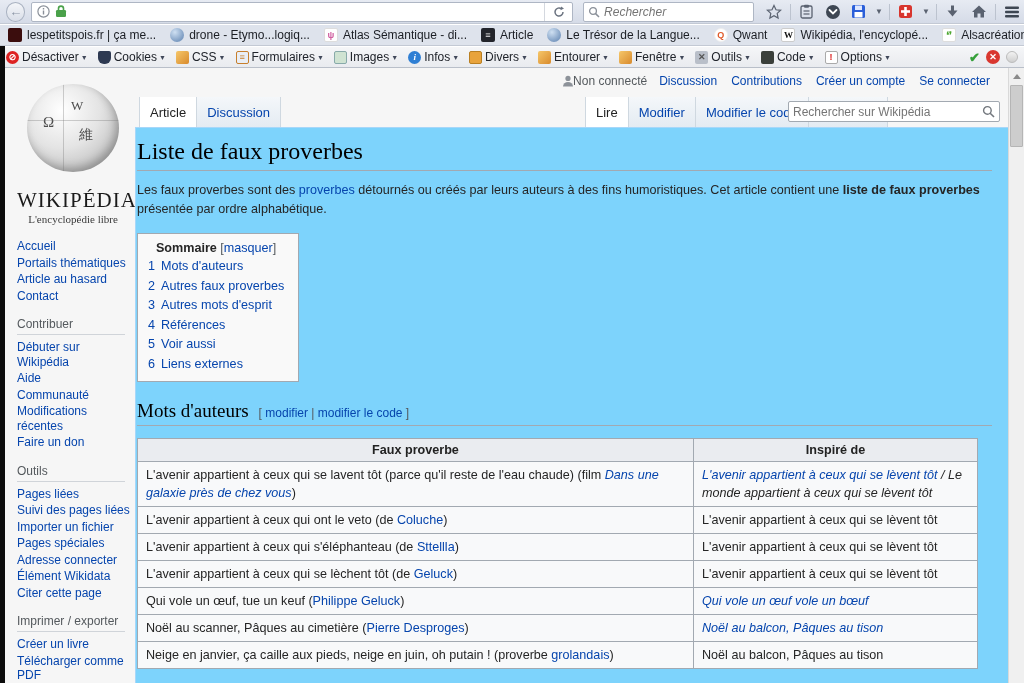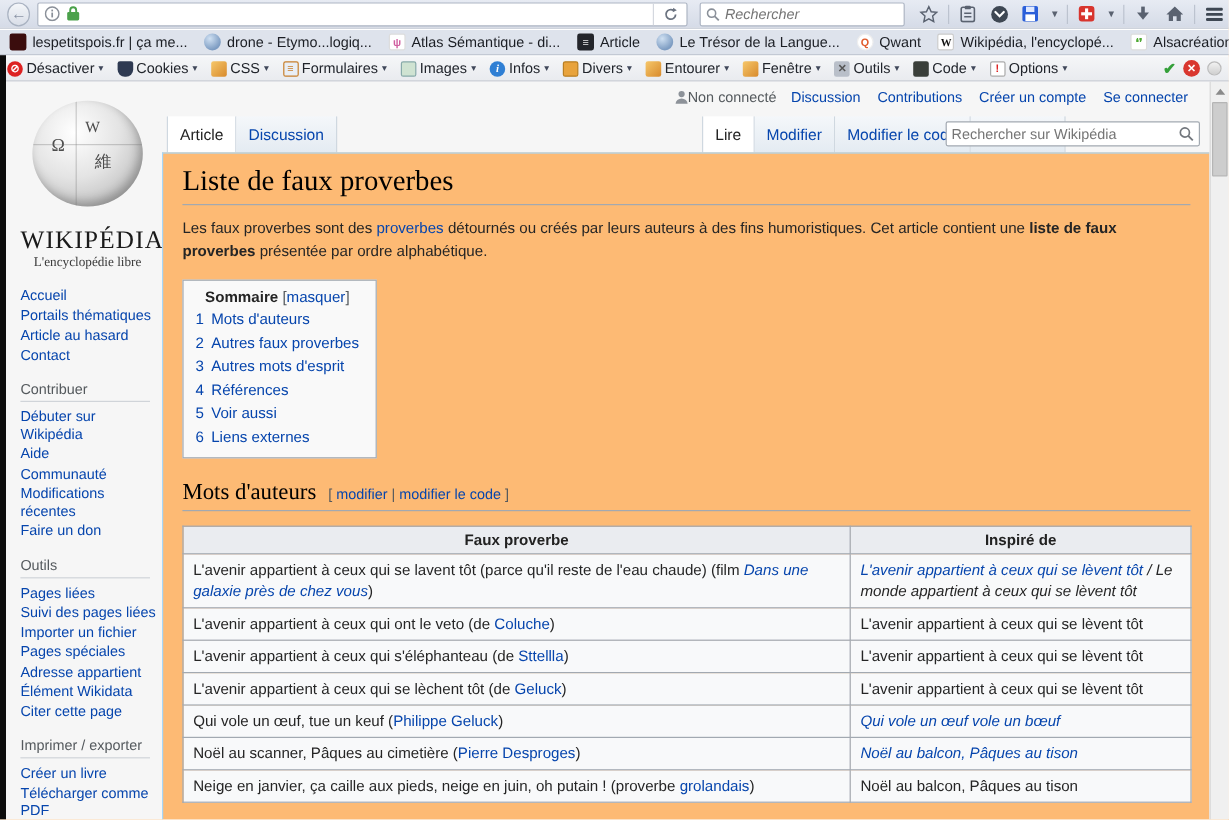--- a/index.html
+++ b/index.html
@@ -111,22 +111,22 @@
   .tabs-right { position:absolute; left:450px; bottom:0; display:flex;text-align:center; }
   .tab { padding:8px 10px 7px; font-size:13px; color:#0645ad; background:linear-gradient(#f4f7fa,#e4ebf2);
     border-right:1px solid #cfd8e0; white-space:nowrap; }
   .tab.first { border-left:1px solid #cfd8e0; }
   .tab.active { background:#fff; color:#222; }
   #wiki-search { position:absolute; right:8px; bottom:5px; width:212px; height:21px; background:#fff;
     border:1px solid #a2a9b1; border-radius:2px; display:flex; align-items:center; padding:0 4px; }
   #wiki-search input { border:none; outline:none; flex:1; font-size:12px; color:#9aa0ab;
     font-family:"Liberation Sans",sans-serif; background:transparent; }
 
-  #article { position:absolute; left:0; top:59px; width:873px; height:556px; background:#fdba74;
-    border-left:1px solid #a7d7f9; border-top:1px solid #a7d7f9; padding:10px 16px 0 16px; overflow:hidden; }
+  #article { position:absolute; left:0; top:59px; width:873px; height:556px; background:#7dd3fc;
+    border-left:1px solid #a7d7f9; border-top:1px solid #a7d7f9; padding:10px 16px 0 1px; overflow:hidden; }
   #page-title { font-family:"Liberation Serif",serif; font-size:24px; font-weight:normal; color:#000;
     padding-bottom:5px; border-bottom:1px solid #a2a9b1; }
   #intro { margin-top:10px; font-size:12.6px; line-height:19px; color:#252525; width:100%; }
   .s-plain { color:#252525; }
   .s-link { color:#0645ad; }
   .s-ilink { color:#0645ad; font-style:italic; }
   .s-em { font-style:italic; }
   .s-bold { font-weight:bold; }
 
   #toc { display:inline-block; margin-top:14px; background:#f9f9f9; border:1px solid #a2a9b1; padding:7px 14px 9px 10px; }
@@ -384,21 +384,21 @@
           <a class="sb-link" href="#">Communauté</a>
           <a class="sb-link" href="#">Modifications récentes</a>
           <a class="sb-link" href="#">Faire un don</a>
         </div>
         <div class="sb-section">
           <div class="sb-header">Outils</div>
           <a class="sb-link" href="#">Pages liées</a>
           <a class="sb-link" href="#">Suivi des pages liées</a>
           <a class="sb-link" href="#">Importer un fichier</a>
           <a class="sb-link" href="#">Pages spéciales</a>
-          <a class="sb-link" href="#">Adresse appartient</a>
+          <a class="sb-link" href="#">Adresse connecter</a>
           <a class="sb-link" href="#">Élément Wikidata</a>
           <a class="sb-link" href="#">Citer cette page</a>
         </div>
         <div class="sb-section">
           <div class="sb-header">Imprimer / exporter</div>
           <a class="sb-link" href="#">Créer un livre</a>
           <a class="sb-link" href="#">Télécharger comme PDF</a>
         </div>
       </div>
 

